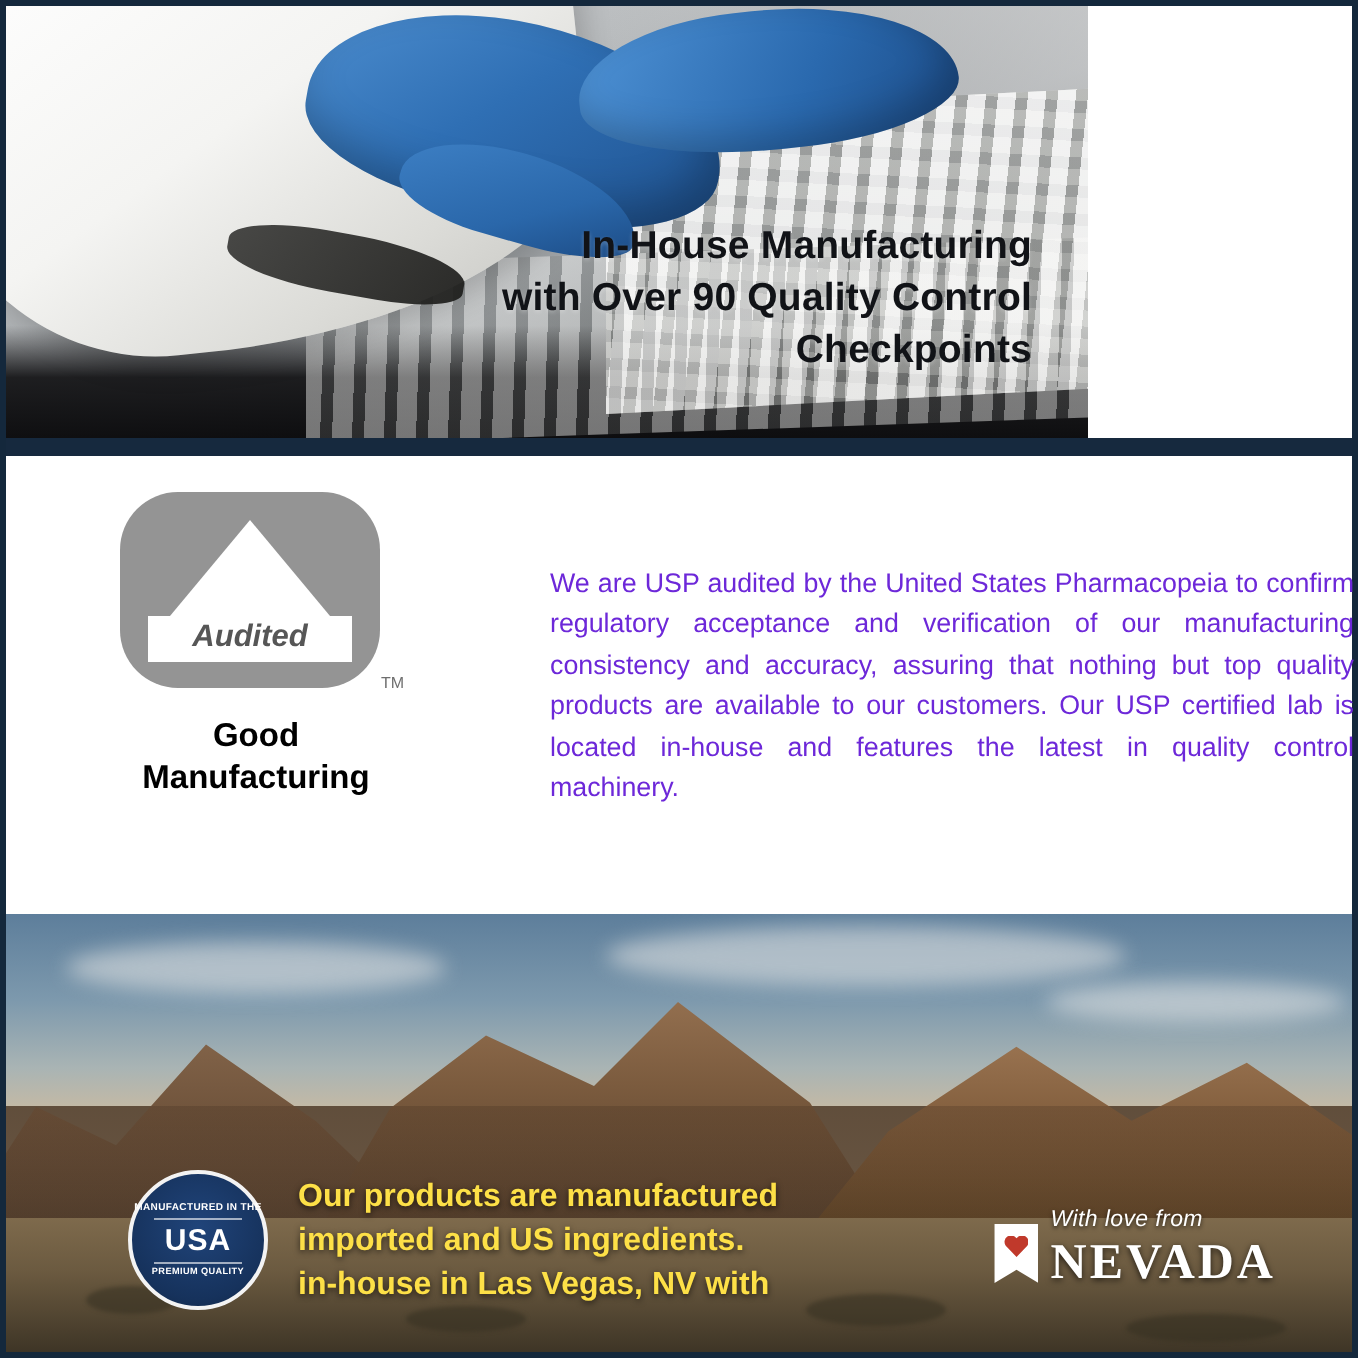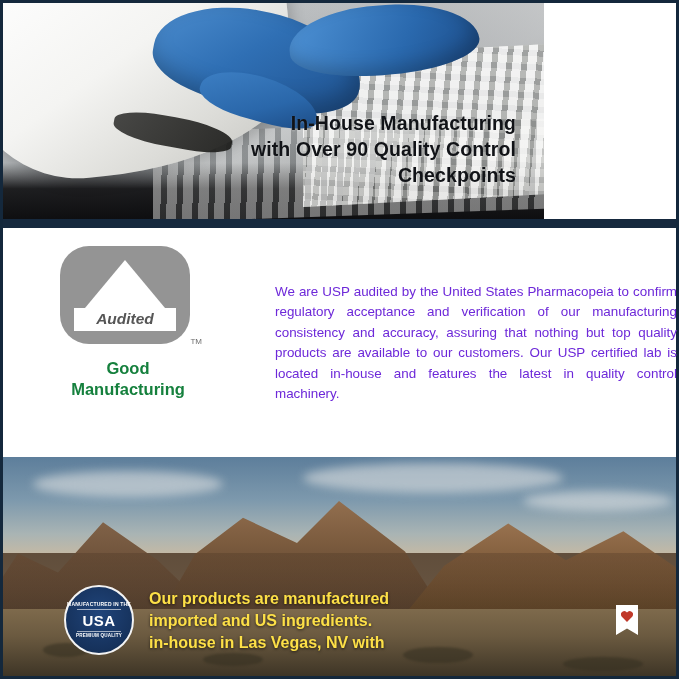--- a/index.html
+++ b/index.html
@@ -189,21 +189,21 @@
   .usp-tm {
     position: absolute;
     right: -12px; bottom: -2px;
     font-size: 8px;
     color: #6e6e6e;
   }
   .usp-caption {
     margin-top: 14px;
     font-size: 16.5px;
     font-weight: bold;
-    color: #15803d;
+    color: #000000;
     line-height: 1.25;
   }
   .usp-text {
     position: absolute;
     left: 228px; top: 54px;
     width: 402px;
     font-size: 13.4px;
     line-height: 1.52;
     color: #6d28d9;
     text-align: justify;
@@ -395,16 +395,20 @@
     </div>
 
     <div class="nv-text">
       <div>Our products are manufactured</div>
       <div>imported and US ingredients.</div>
       <div>in-house in Las Vegas, NV with</div>
     </div>
 
     <div class="nevada-logo">
       <div class="nv-heart"></div>
+      <div class="nv-words">
+        <span class="nv-small">With love from</span>
+        <span class="nv-big">NEVADA</span>
+      </div>
     </div>
   </div>
 
 </div>
 
 </body></html>

